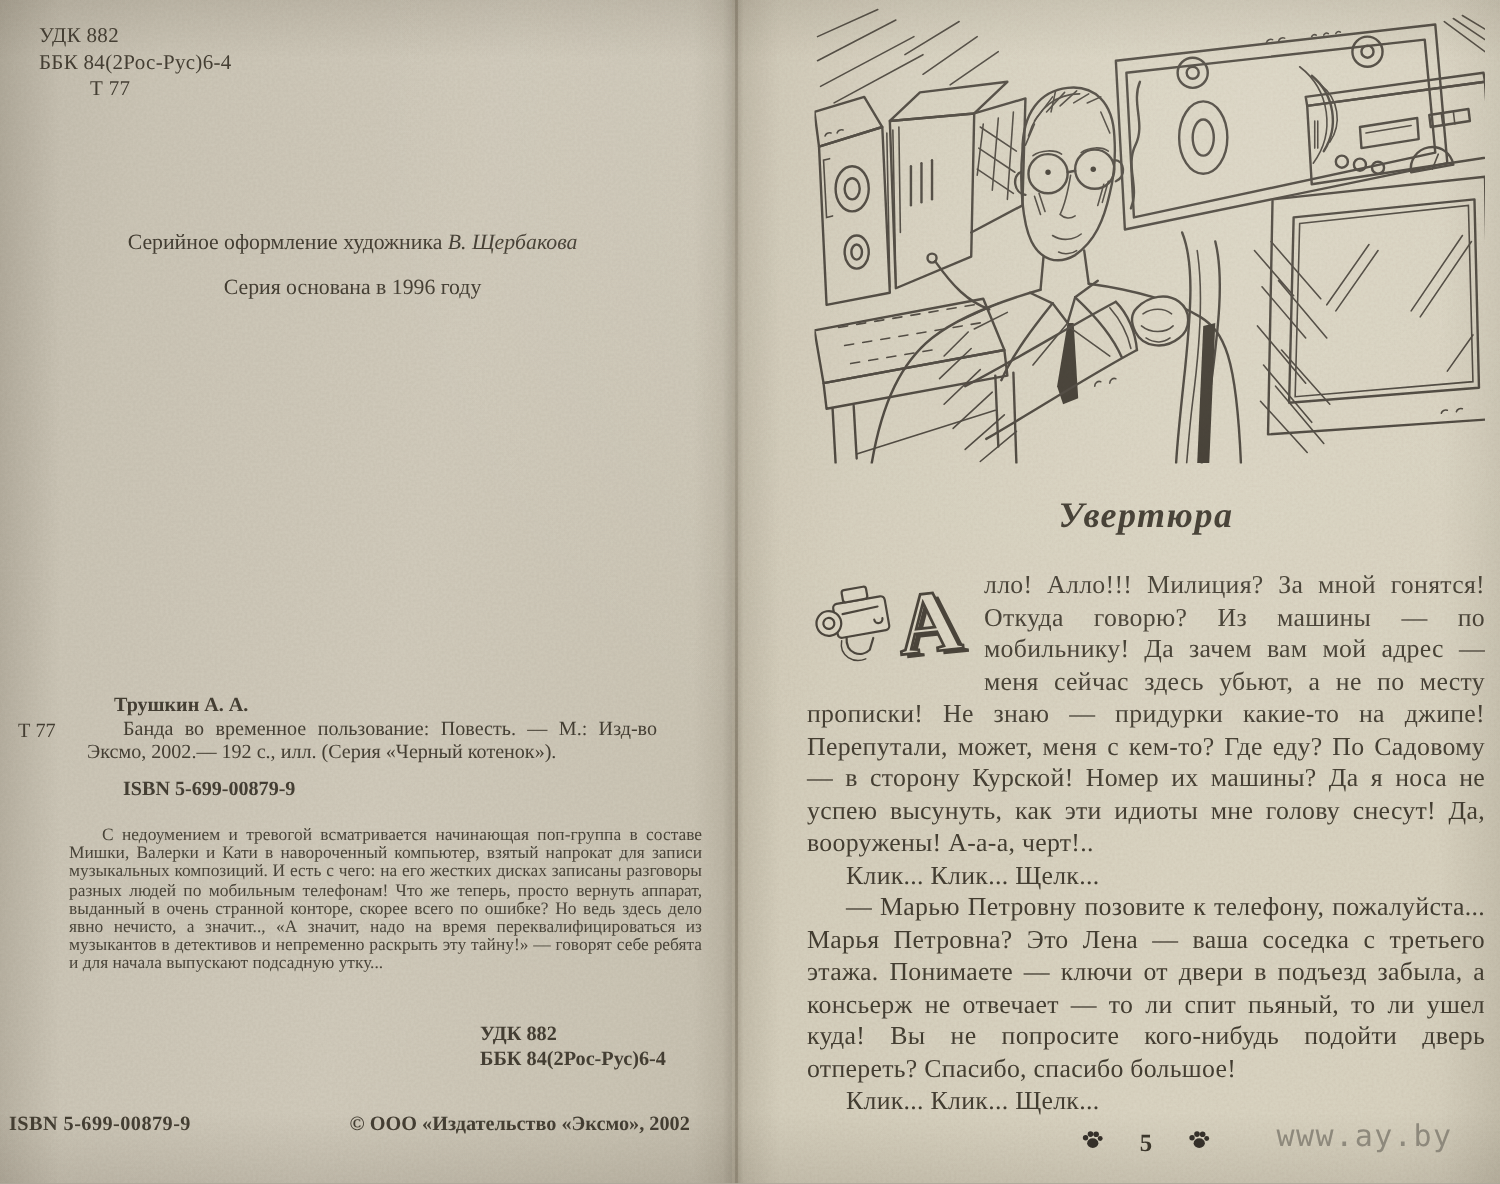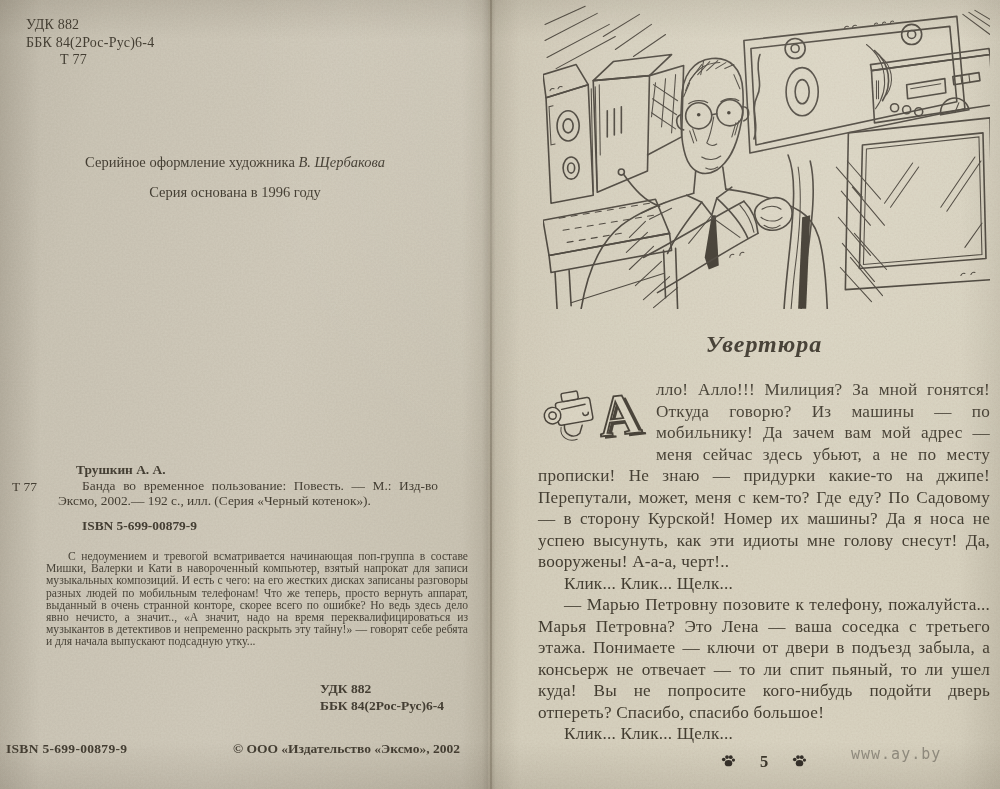--- a/index.html
+++ b/index.html
@@ -56,21 +56,21 @@
   .chapter-title{margin:0 0 21px 0;text-align:center;font-size:24px;font-style:italic;font-weight:bold;letter-spacing:1px;color:#3e382d;}
   .para{margin:0;font-size:17.2px;line-height:21.5px;letter-spacing:.2px;text-align:justify;color:#443e32;}
   .para.indent{text-indent:26px;}
   .dropcap{float:left;width:112px;height:66px;margin:3px 6px 0 0;}
   .page-footer{position:absolute;left:50px;top:752px;width:452px;text-align:center;}
   .page-footer .pagenum{font-size:16.5px;font-weight:bold;margin:0 20px;vertical-align:middle;color:#3c372c;}
   .paw{display:inline-block;vertical-align:middle;}
   .watermark{
     position:absolute;left:851px;top:745px;z-index:8;
     font-family:"DejaVu Sans Mono","Liberation Mono",monospace;
-    font-size:15px;color:#8e897c;letter-spacing:1px;
+    font-size:20px;color:#8e897c;letter-spacing:1px;
   }
   svg .ln{fill:none;stroke:#474138;stroke-width:1.6;stroke-linecap:round;stroke-linejoin:round;}
   svg .th{fill:none;stroke:#474138;stroke-width:1.05;stroke-linecap:round;}
   svg .dk{fill:#3c362c;stroke:none;}
   svg .pp{fill:#ddd7c5;stroke:#474138;stroke-width:1.6;stroke-linejoin:round;}
 </style>
 </head>
 <body>
 
 <div class="photo">

